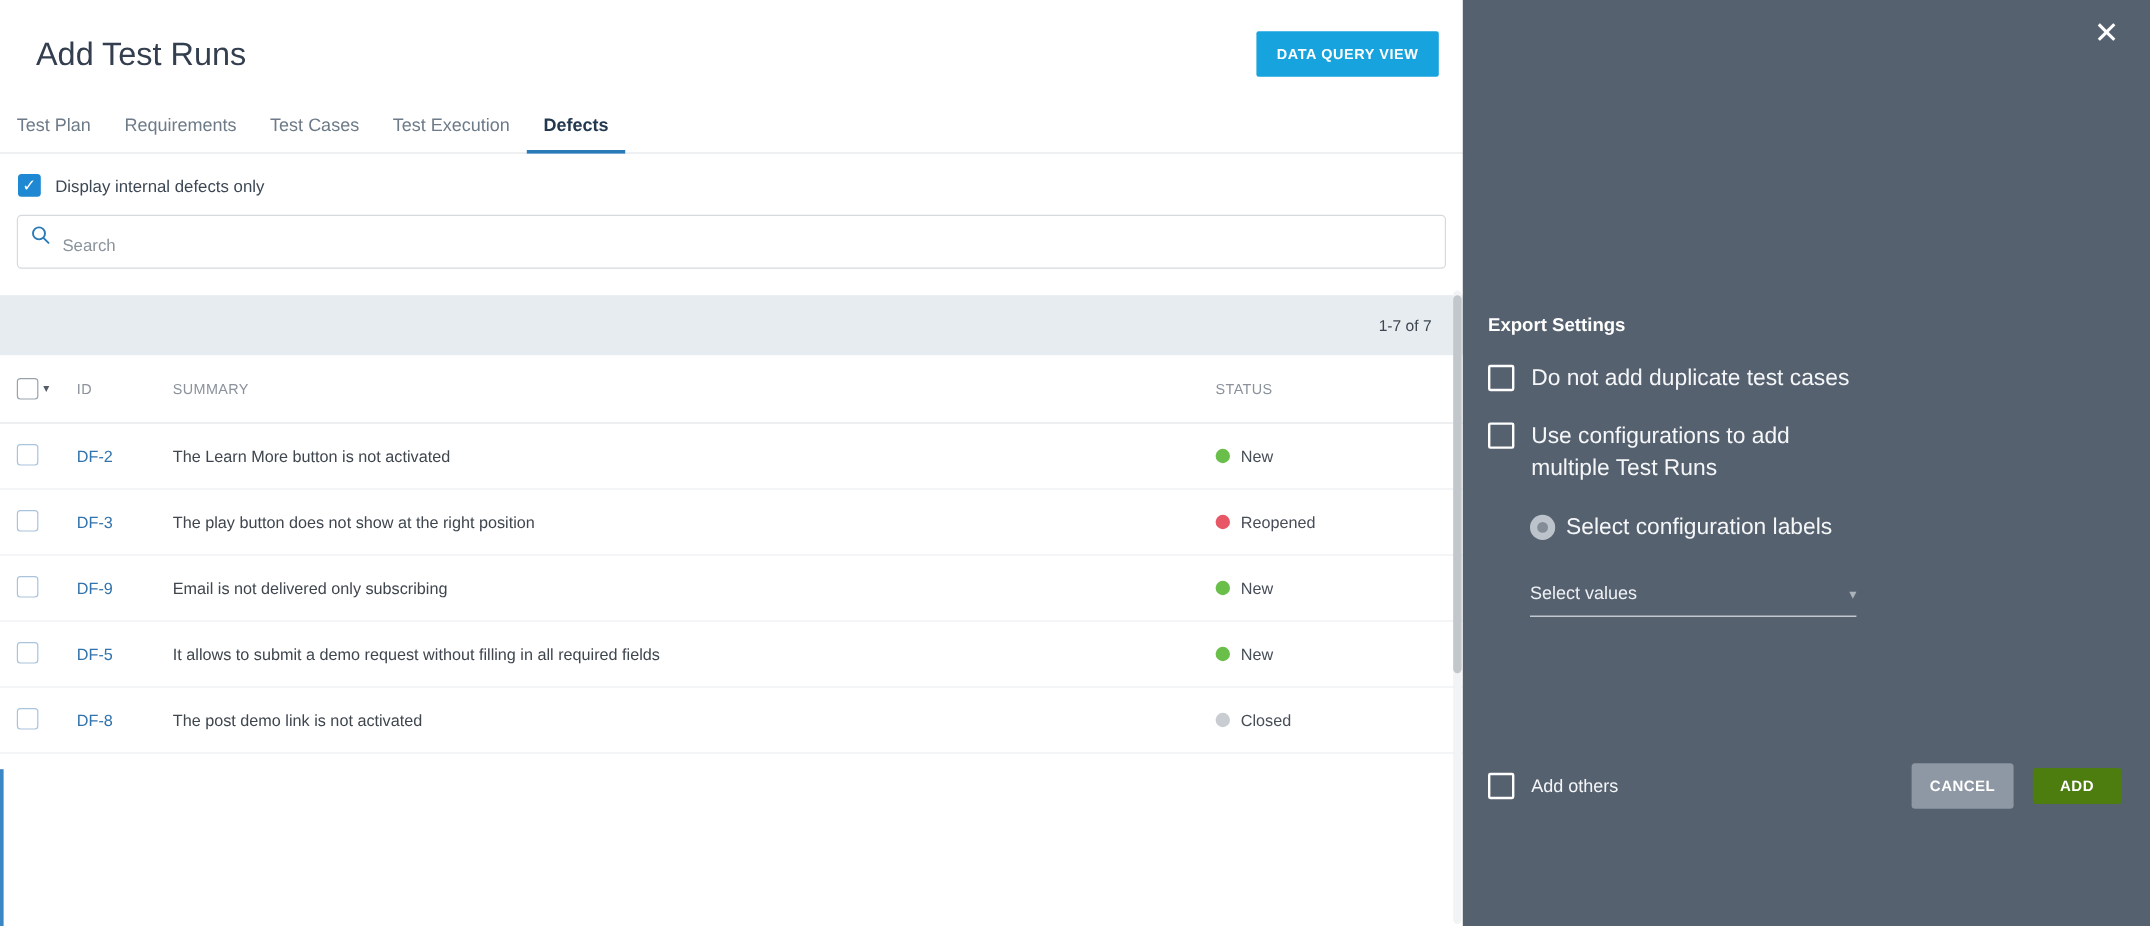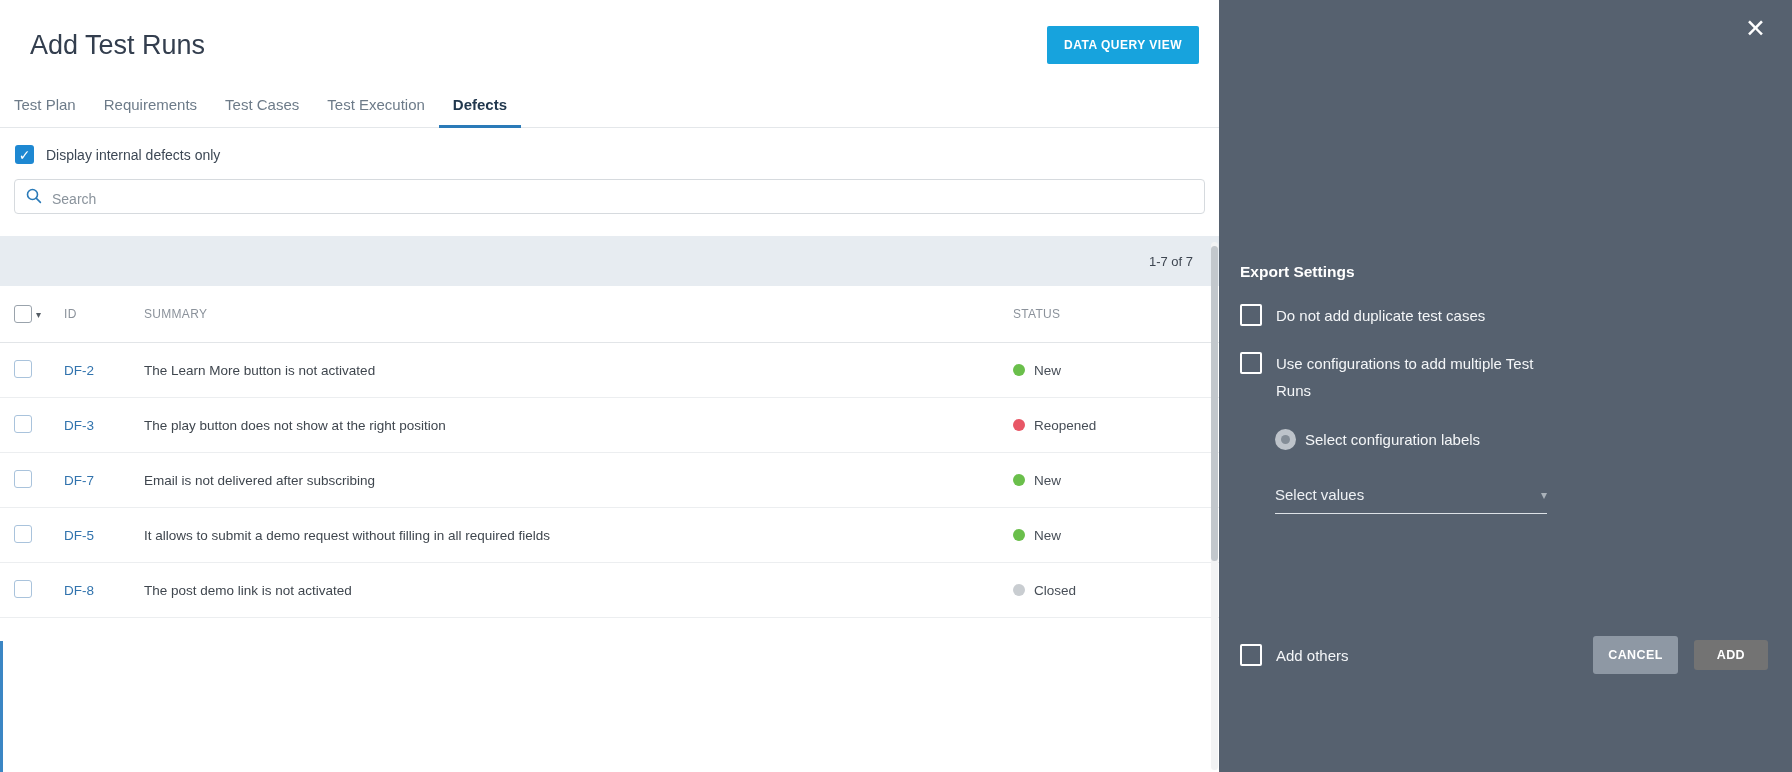--- a/index.html
+++ b/index.html
@@ -29,21 +29,21 @@
 
   .filter-row { display:flex; align-items:center; gap:12px; margin:17px 0 0 15px; }
   .checkbox-blue {
     width:19px; height:19px; background:#1e88d2; border-radius:3px; cursor:pointer;
     display:flex; align-items:center; justify-content:center; color:#fff; font-size:14px; font-weight:bold;
   }
   .filter-label { font-size:14px; color:#3c4754; }
 
   .search-wrap { margin:15px 14px 0; position:relative; }
   .search-input {
-    width:100%; height:35px; border:1px solid #d6dade; border-radius:4px;
+    width:100%; height:45px; border:1px solid #d6dade; border-radius:4px;
     padding:4px 12px 0 37px; font-size:14px; color:#0369a1; font-family:inherit; outline:none;
   }
   .search-input::placeholder { color:#8a939c; }
   .search-icon { position:absolute; left:12px; top:9px; width:16px; height:16px; }
 
   .toolbar-band {
     margin-top:22px; height:50px; background:#e7ecf1;
     display:flex; align-items:center; justify-content:flex-end;
     padding-right:26px; font-size:13px; color:#3e4651;
   }
@@ -69,21 +69,21 @@
   .left-strip { position:absolute; left:0; top:641px; width:3px; height:131px; background:#3b86c4; }
 
   
   .panel { position:absolute; left:1219px; top:0; width:573px; height:772px; background:#56616f; color:#fff; }
   .panel-close { position:absolute; top:16px; right:26px; font-size:25px; color:#fff; font-weight:bold; cursor:pointer; line-height:1; }
   .panel-content { padding:263px 24px 0 21px; }
   .panel-heading { font-size:15.5px; font-weight:bold; color:#fff; }
 
   .p-check-row { display:flex; align-items:flex-start; gap:14px; margin-top:21px; }
   .p-checkbox { width:22px; height:22px; border:2px solid #fff; border-radius:2px; flex:none; cursor:pointer; margin-top:2px; }
-  .p-label { font-size:15px; color:#f4f6f8; line-height:27px; max-width:268px; }
+  .p-label { font-size:19px; color:#f4f6f8; line-height:27px; max-width:268px; }
 
   .p-radio-row { display:flex; align-items:center; gap:9px; margin:22px 0 0 35px; }
   .p-radio { width:21px; height:21px; border-radius:50%; background:#bdc3ca; flex:none; cursor:pointer; position:relative; }
   .p-radio.selected::after {
     content:""; position:absolute; left:6px; top:6px; width:9px; height:9px;
     border-radius:50%; background:#848d97;
   }
 
   .select-row {
     margin:33px 0 0 35px; width:272px; border-bottom:1px solid #dde2e7; padding-bottom:10px;
@@ -93,21 +93,21 @@
   .select-caret { font-size:12px; color:#aab2ba; }
 
   .panel-footer { position:absolute; left:21px; right:24px; bottom:98px; display:flex; align-items:center; }
   .panel-footer .p-checkbox { margin-top:0; }
   .footer-label { font-size:15px; color:#f4f6f8; margin-left:14px; }
   .btn-cancel {
     margin-left:auto; background:#8e98a4; color:#fff; font-weight:bold; font-size:12.5px;
     letter-spacing:.4px; padding:12px 15px; border:none; border-radius:3px; cursor:pointer; font-family:inherit;
   }
   .btn-add {
-    margin-left:16px; background:#737373; color:#fff; font-weight:bold; font-size:12.5px;
+    margin-left:16px; background:#4d7c0f; color:#fff; font-weight:bold; font-size:12.5px;
     letter-spacing:.4px; padding:8px 23px; border:none; border-radius:3px; cursor:pointer; font-family:inherit;
   }
 </style>
 </head>
 <body>
 
 <div class="main">
 
   <div class="page-header">
     <div class="page-title">Add Test Runs</div>
@@ -168,22 +168,22 @@
     <a class="cell-id">DF-3</a>
     <span class="cell-summary">The play button does not show at the right position</span>
     <span class="cell-status">
       <span class="dot" style="background-color: rgb(232, 87, 102);"></span>
       <span>Reopened</span>
     </span>
   </div>
 
   <div class="trow">
     <span><span class="row-checkbox"></span></span>
-    <a class="cell-id">DF-7</a>
-    <span class="cell-summary">Email is not delivered after subscribing</span>
+    <a class="cell-id">DF-9</a>
+    <span class="cell-summary">Email is not delivered only subscribing</span>
     <span class="cell-status">
       <span class="dot" style="background-color: rgb(106, 191, 75);"></span>
       <span>New</span>
     </span>
   </div>
 
   <div class="trow">
     <span><span class="row-checkbox"></span></span>
     <a class="cell-id">DF-5</a>
     <span class="cell-summary">It allows to submit a demo request without filling in all required fields</span>

